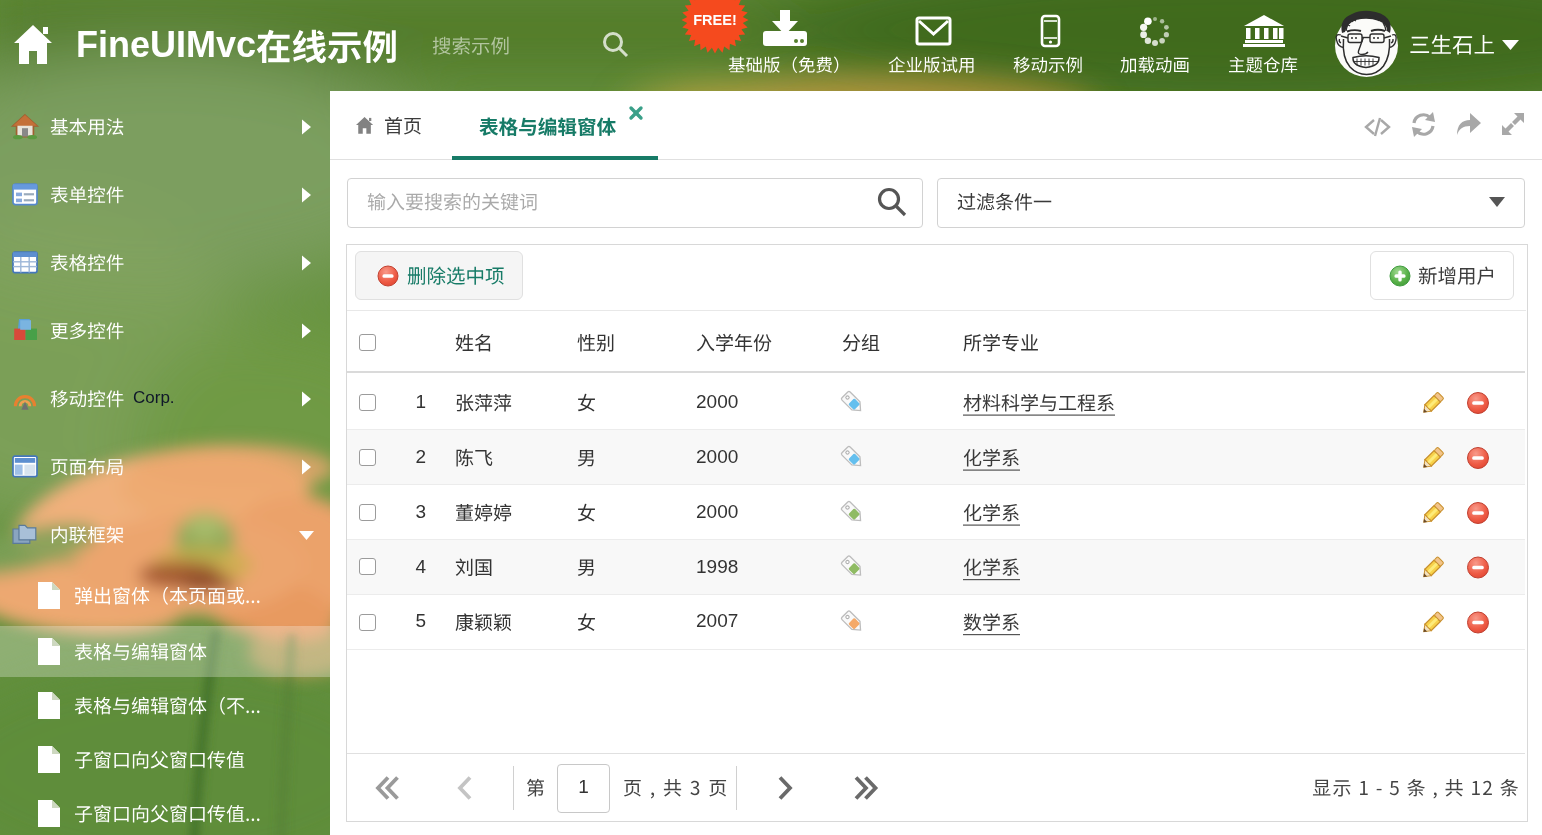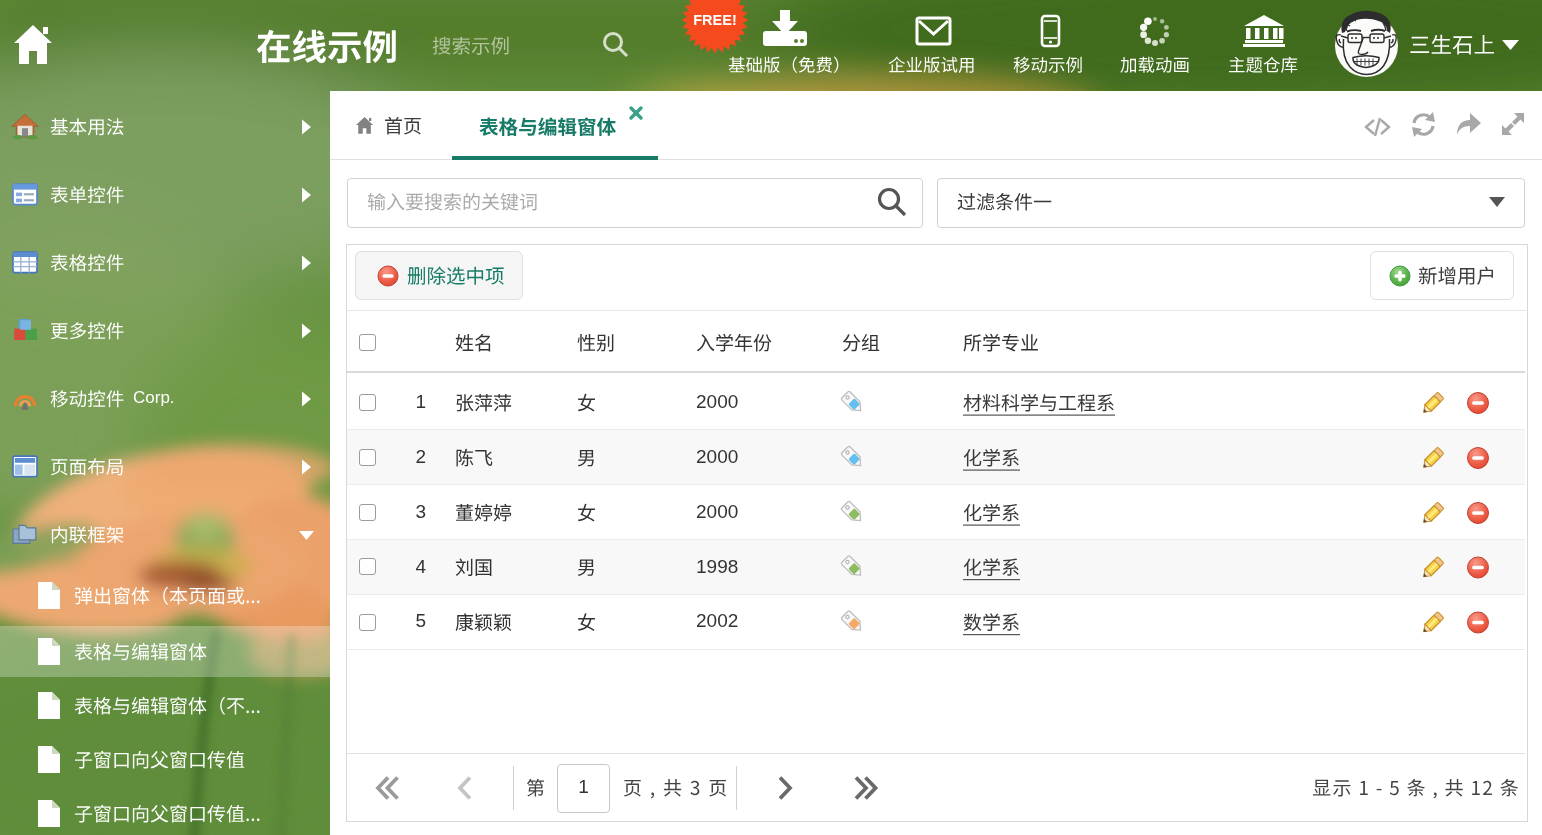--- a/index.html
+++ b/index.html
@@ -81,26 +81,27 @@
     <div style="position:absolute;left:359px;top:614px;width:17px;height:17px;border:1.5px solid #9b9b9b;border-radius:3px;background:#fff;"></div>
     <div style="position:absolute;left:410px;top:391px;width:16px;text-align:right;font-size:19px;color:#333;font-family:'Liberation Sans',sans-serif;">1</div>
     <div style="position:absolute;left:696px;top:391px;font-size:19px;color:#333;font-family:'Liberation Sans',sans-serif;">2000</div>
     <div style="position:absolute;left:410px;top:446px;width:16px;text-align:right;font-size:19px;color:#333;font-family:'Liberation Sans',sans-serif;">2</div>
     <div style="position:absolute;left:696px;top:446px;font-size:19px;color:#333;font-family:'Liberation Sans',sans-serif;">2000</div>
     <div style="position:absolute;left:410px;top:501px;width:16px;text-align:right;font-size:19px;color:#333;font-family:'Liberation Sans',sans-serif;">3</div>
     <div style="position:absolute;left:696px;top:501px;font-size:19px;color:#333;font-family:'Liberation Sans',sans-serif;">2000</div>
     <div style="position:absolute;left:410px;top:556px;width:16px;text-align:right;font-size:19px;color:#333;font-family:'Liberation Sans',sans-serif;">4</div>
     <div style="position:absolute;left:696px;top:556px;font-size:19px;color:#333;font-family:'Liberation Sans',sans-serif;">1998</div>
     <div style="position:absolute;left:410px;top:610px;width:16px;text-align:right;font-size:19px;color:#333;font-family:'Liberation Sans',sans-serif;">5</div>
-    <div style="position:absolute;left:696px;top:610px;font-size:19px;color:#333;font-family:'Liberation Sans',sans-serif;">2002</div>
+    <div style="position:absolute;left:696px;top:610px;font-size:19px;color:#333;font-family:'Liberation Sans',sans-serif;">2007</div>
     <div style="position:absolute;left:557px;top:764px;width:53px;height:49px;background:#fff;border:1px solid #c8c8c8;border-radius:4px;"></div>
     <div style="position:absolute;left:557px;top:776px;width:53px;text-align:center;font-size:19px;color:#333;font-family:'Liberation Sans',sans-serif;">1</div>
     <div style="position:absolute;left:513px;top:766px;width:1px;height:44px;background:#d0d0d0;"></div>
     <div style="position:absolute;left:736px;top:766px;width:1px;height:44px;background:#d0d0d0;"></div>
-    <div style="position:absolute;left:133px;top:388px;font-size:17px;color:#ffffff;font-family:'Liberation Sans',sans-serif;">Corp.</div>
+    <div style="position:absolute;left:76px;top:24px;font-size:36px;font-weight:bold;color:#fff;font-family:'Liberation Sans',sans-serif;letter-spacing:0px;">FineUIMvc</div>
+    <div style="position:absolute;left:133px;top:388px;font-size:17px;color:#0f172a;font-family:'Liberation Sans',sans-serif;">Corp.</div>
     <div style="position:absolute;left:0px;top:626px;width:330px;height:51px;background:rgba(255,255,255,0.28);"></div>
 <svg width="1542" height="835" viewBox="0 0 1542 835" style="position:absolute;left:0;top:0;z-index:10">
       <defs>
         <radialGradient id="gradRed" cx="0.4" cy="0.3" r="0.9">
           <stop offset="0" stop-color="#f89a8a"></stop>
           <stop offset="0.55" stop-color="#ee5b45"></stop>
           <stop offset="1" stop-color="#d93a28"></stop>
         </radialGradient>
         <radialGradient id="gradGreen" cx="0.4" cy="0.3" r="0.9">
           <stop offset="0" stop-color="#a0d890"></stop>

